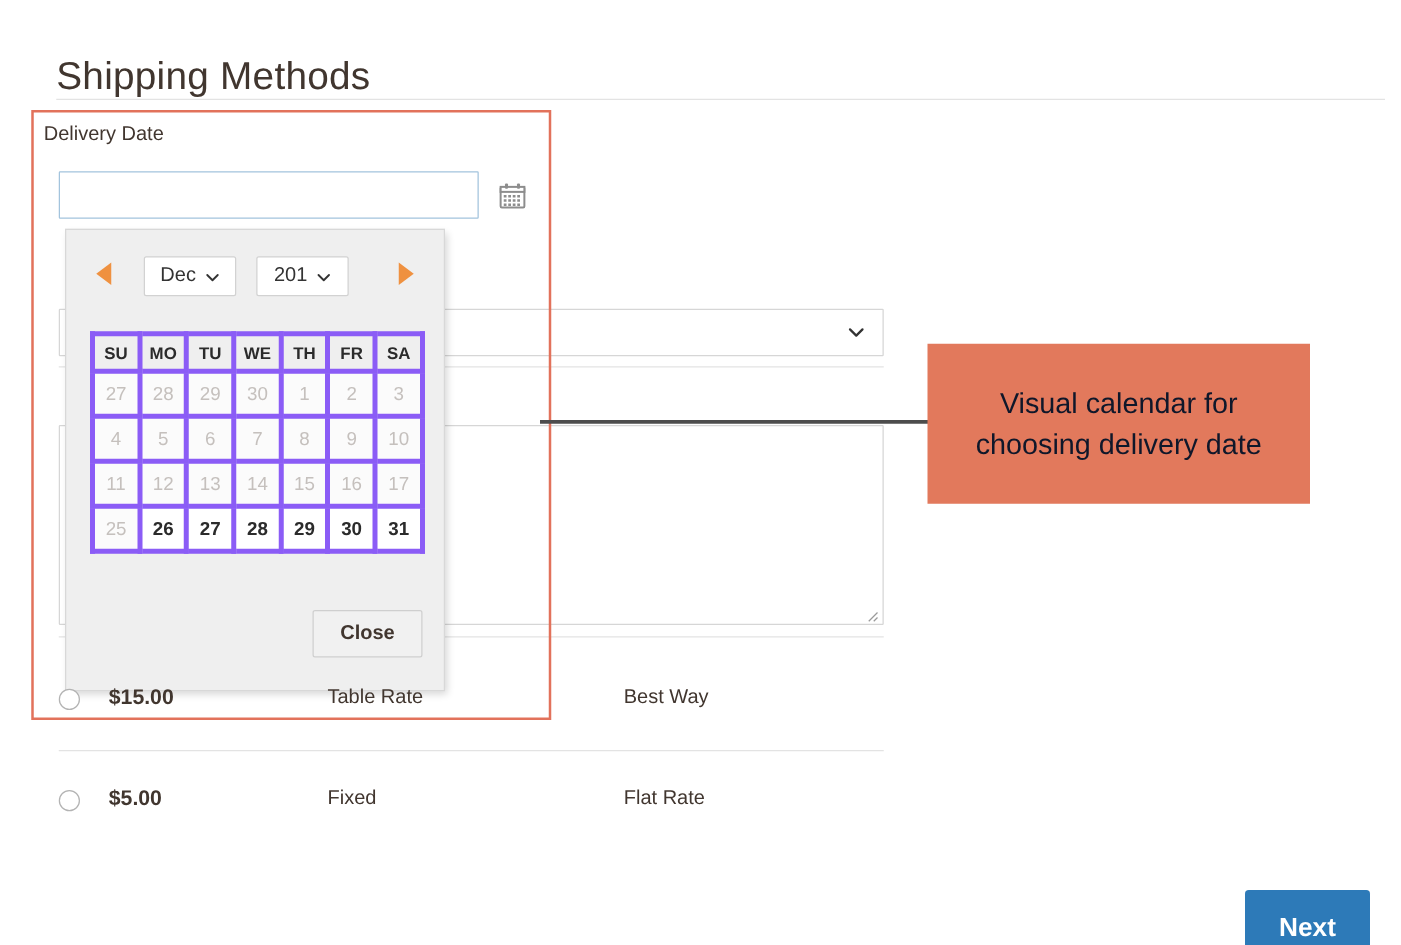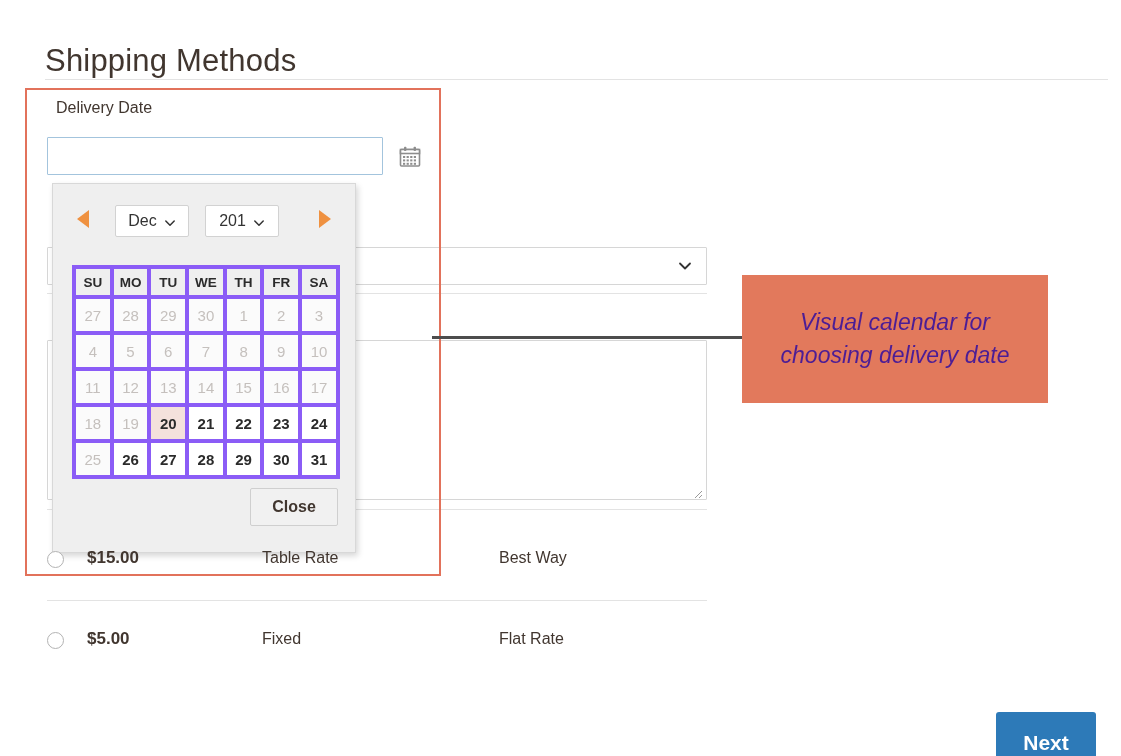--- a/index.html
+++ b/index.html
@@ -45,21 +45,21 @@
     height: 488px;
     border: 2px solid #e2725b;
     box-sizing: border-box;
     background: transparent;
     pointer-events: none;
   }
 
   
   .field-label {
     position: absolute;
-    left: 56px;
+    left: 35px;
     top: 99px;
     font-size: 16px;
     color: #41362f;
   }
   .date-input {
     position: absolute;
     left: 47px;
     top: 137px;
     width: 336px;
     height: 38px;
@@ -300,25 +300,24 @@
     width: 306px;
     height: 128px;
     background: #e2795c;
     display: flex;
     align-items: center;
     justify-content: center;
     text-align: center;
   }
   .callout-text {
     font-size: 23px;
-    color: #4c1d95;
+    color: #0f172a;
     line-height: 33px;
     font-weight: 400;
     padding: 0 14px;
-    font-style: italic;
   }
 
   
   .next-btn {
     position: absolute;
     left: 996px;
     top: 712px;
     width: 100px;
     height: 61px;
     background: #2d7ab8;
@@ -437,29 +436,20 @@
         <tr>
           <td>11</td>
           <td>12</td>
           <td>13</td>
           <td>14</td>
           <td>15</td>
           <td>16</td>
           <td>17</td>
         </tr>
         <tr>
-          <td>18</td>
-          <td>19</td>
-          <td class="today">20</td>
-          <td class="enabled">21</td>
-          <td class="enabled">22</td>
-          <td class="enabled">23</td>
-          <td class="enabled">24</td>
-        </tr>
-        <tr>
           <td>25</td>
           <td class="enabled">26</td>
           <td class="enabled">27</td>
           <td class="enabled">28</td>
           <td class="enabled">29</td>
           <td class="enabled">30</td>
           <td class="enabled">31</td>
         </tr>
       </tbody>
   </table>

